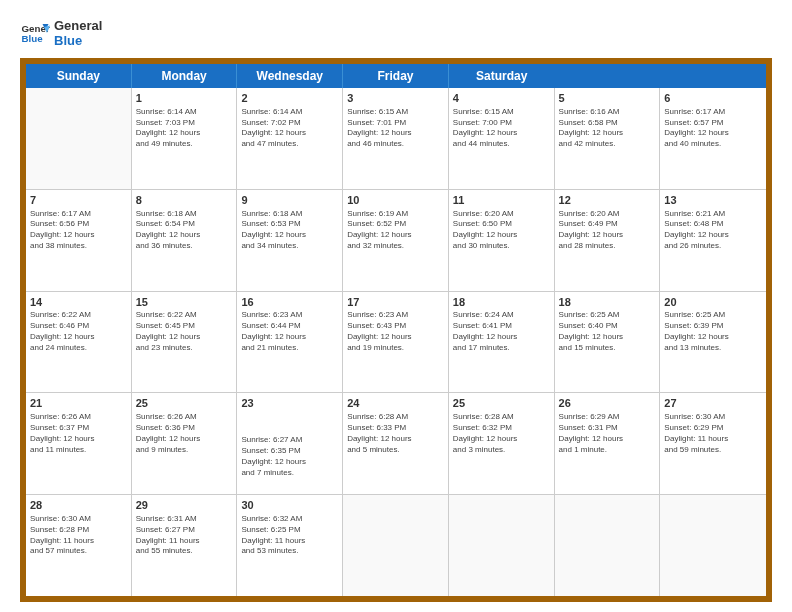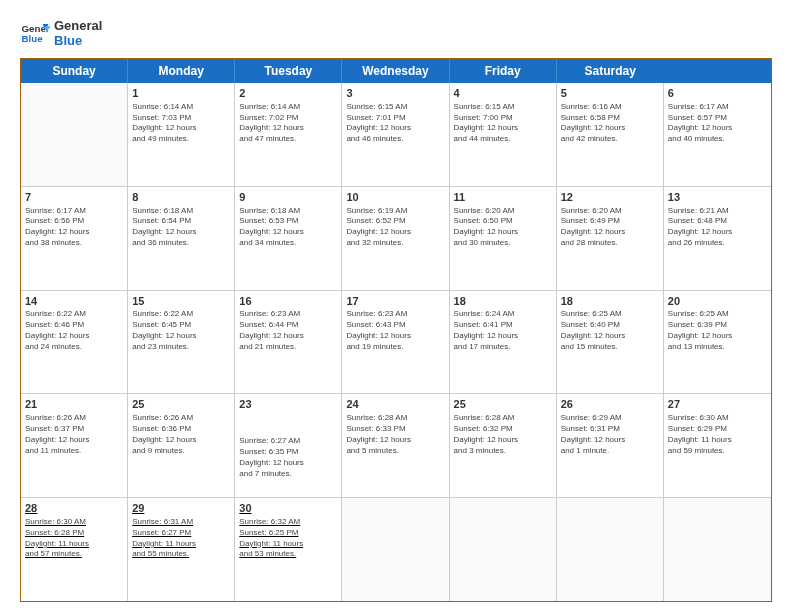--- a/index.html
+++ b/index.html
@@ -43,21 +43,21 @@
     }
     .subtitle {
       font-size: 14px;
       color: #555;
       margin-top: 2px;
     }
     .calendar {
       flex: 1;
       display: flex;
       flex-direction: column;
-      border: 1px solid #a16207;
+      border: 6px solid #a16207;
     }
     .cal-header {
       display: grid;
       grid-template-columns: repeat(7, 1fr);
       background: #1a6fc4;
     }
     .cal-header-cell {
       color: #fff;
       font-size: 12px;
       font-weight: bold;
@@ -70,21 +70,21 @@
       flex: 1;
       display: flex;
       flex-direction: column;
     }
     .cal-row {
       display: grid;
       grid-template-columns: repeat(7, 1fr);
       flex: 1;
       border-bottom: 1px solid #ccc;
     }
-    .cal-row:last-child { border-bottom: none; text-decoration: underline; }
+    .cal-row:last-child { border-bottom: none; }
     .cal-cell {
       border-right: 1px solid #ccc;
       padding: 3px 4px;
       font-size: 8.5px;
       color: #333;
       line-height: 1.35;
       vertical-align: top;
     }
     .cal-cell:last-child { border-right: none; }
     .cal-cell.empty { background: #f9f9f9; }
@@ -119,21 +119,20 @@
     <div class="title-block">
       <div class="month-title"></div>
       <div class="subtitle"></div>
     </div>
   </div>
 
   <div class="calendar">
     <div class="cal-header">
     <div class="cal-header-cell">Sunday</div>
         <div class="cal-header-cell">Monday</div>
-        <div class="cal-header-cell">Tuesday</div>
         <div class="cal-header-cell">Wednesday</div>
         <div class="cal-header-cell">Friday</div>
         <div class="cal-header-cell">Saturday</div>
       </div>
     <div class="cal-body">
     <div class="cal-row">
           <div class="cal-cell empty"></div>
           <div class="cal-cell">
             <span class="day-num">1</span>
             <div class="cell-info" style="white-space: pre-line;">Sunrise: 6:14 AM

